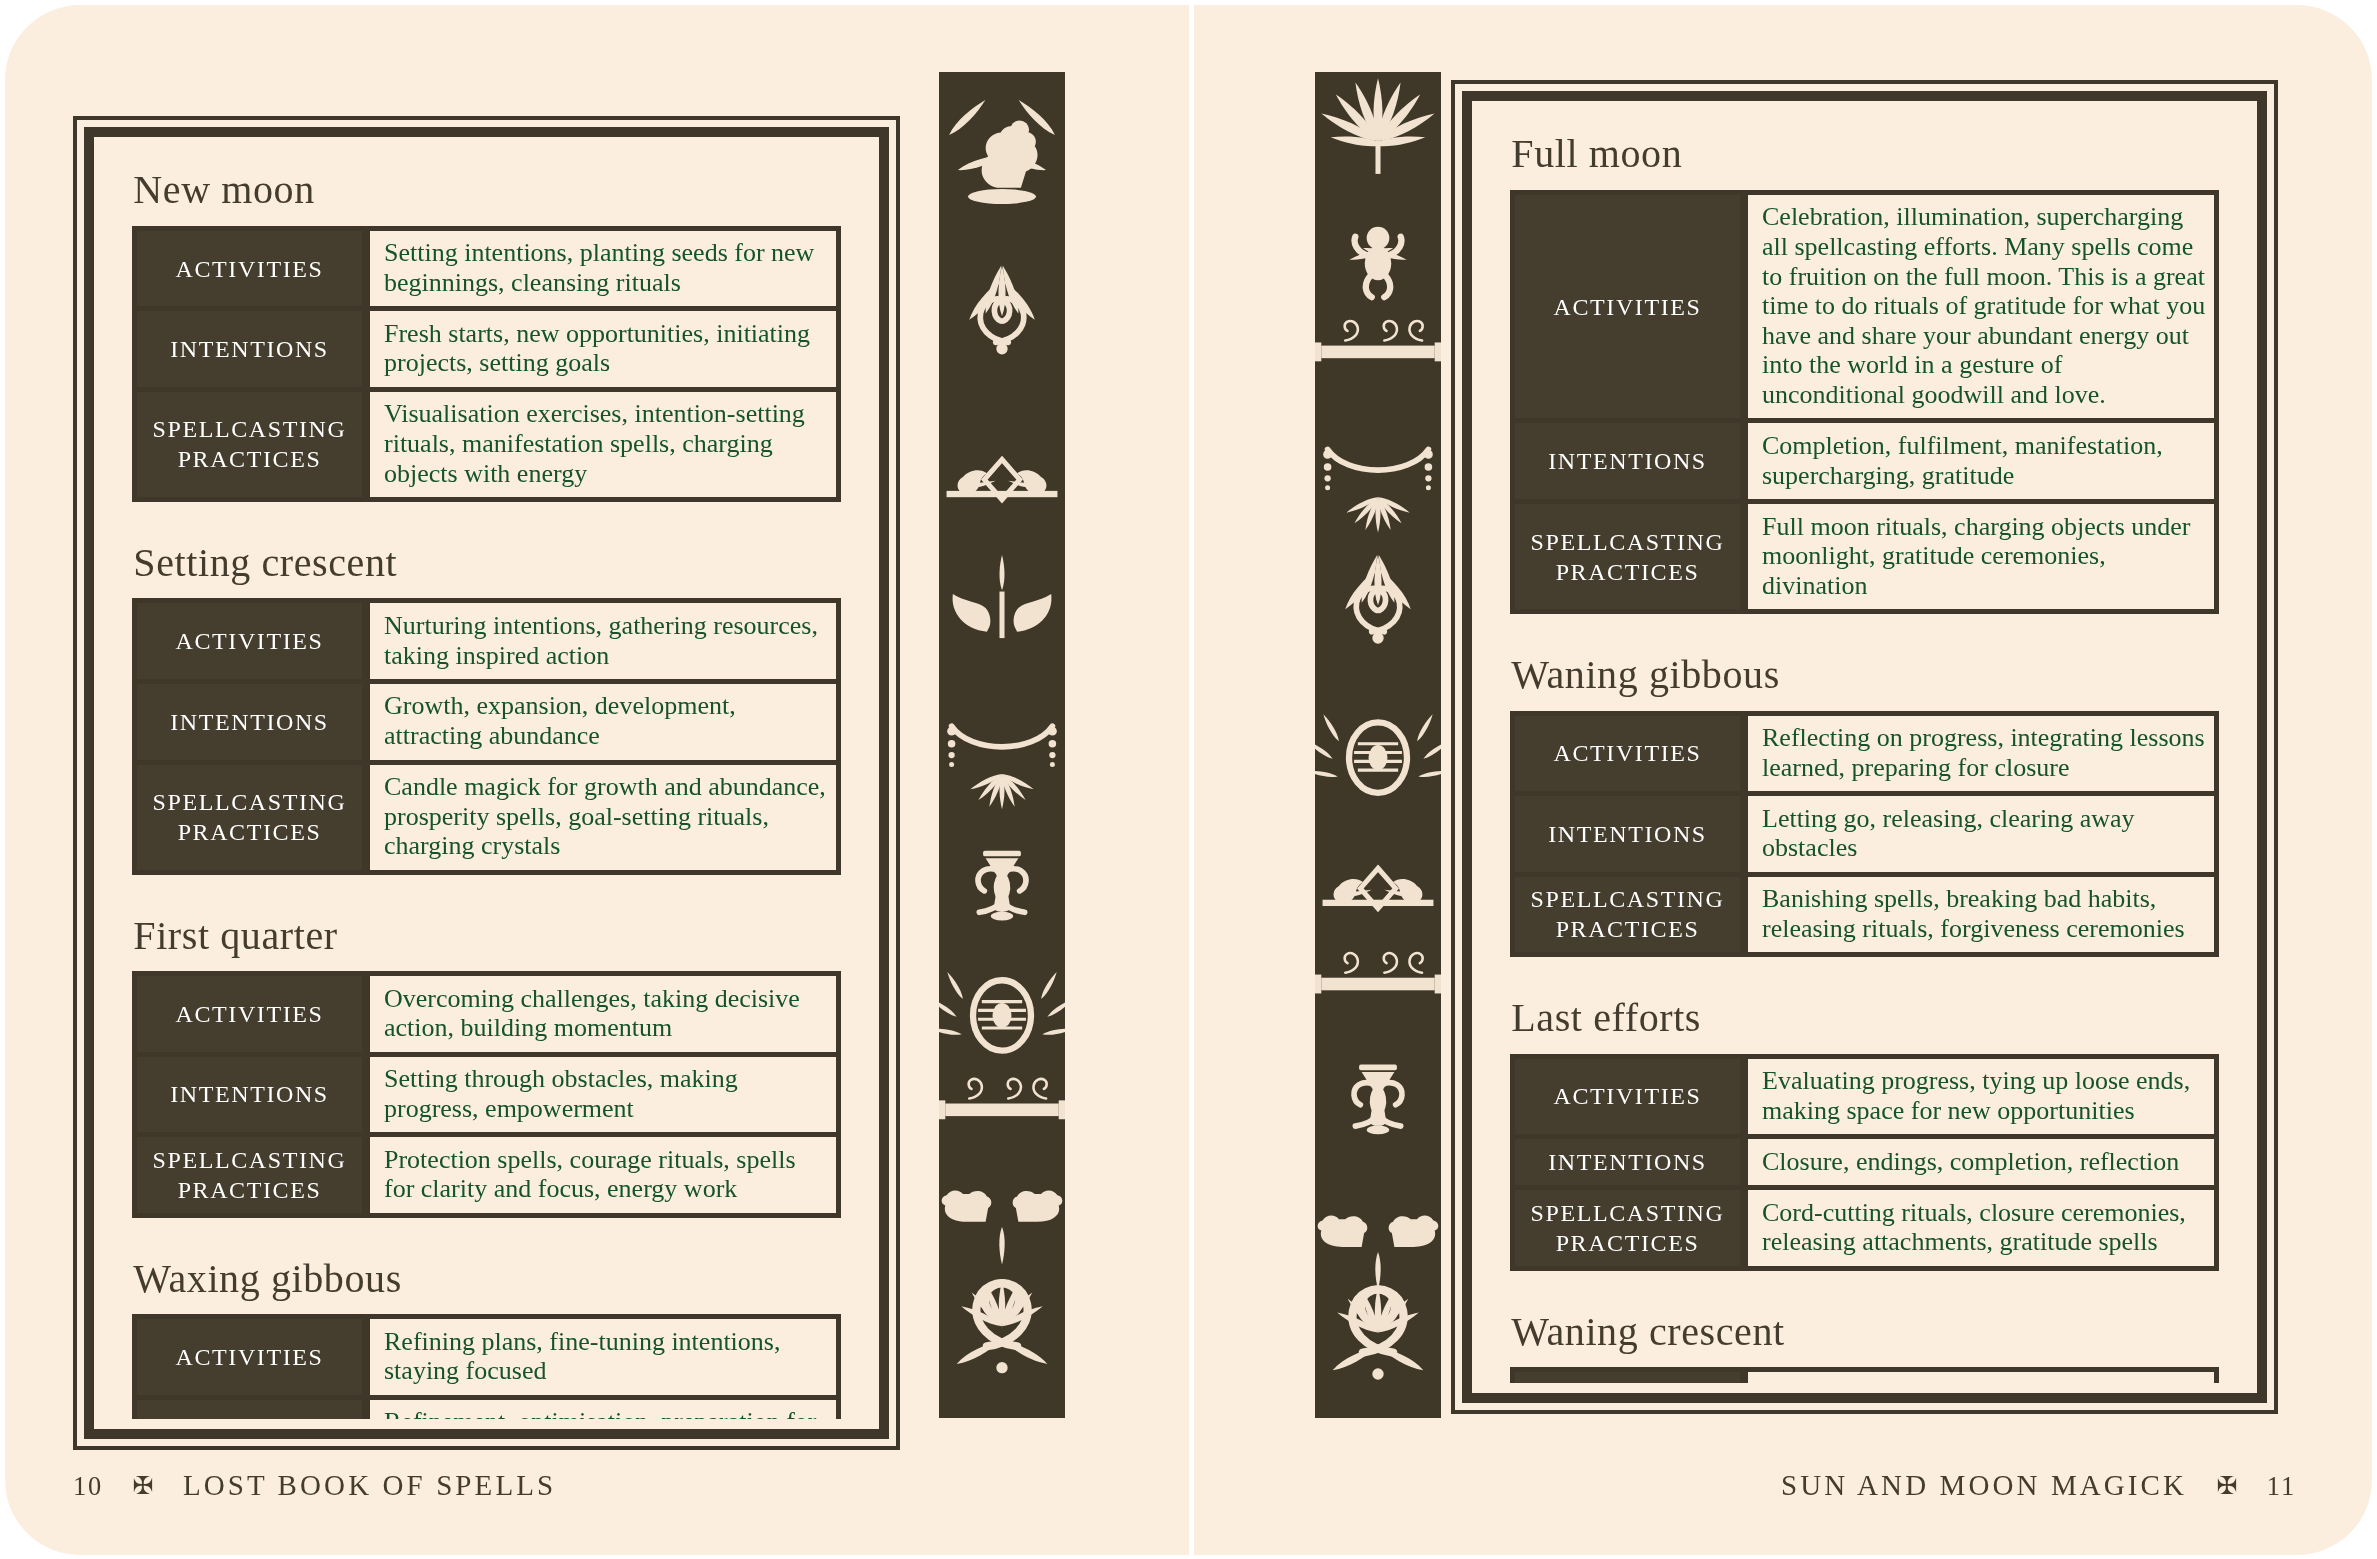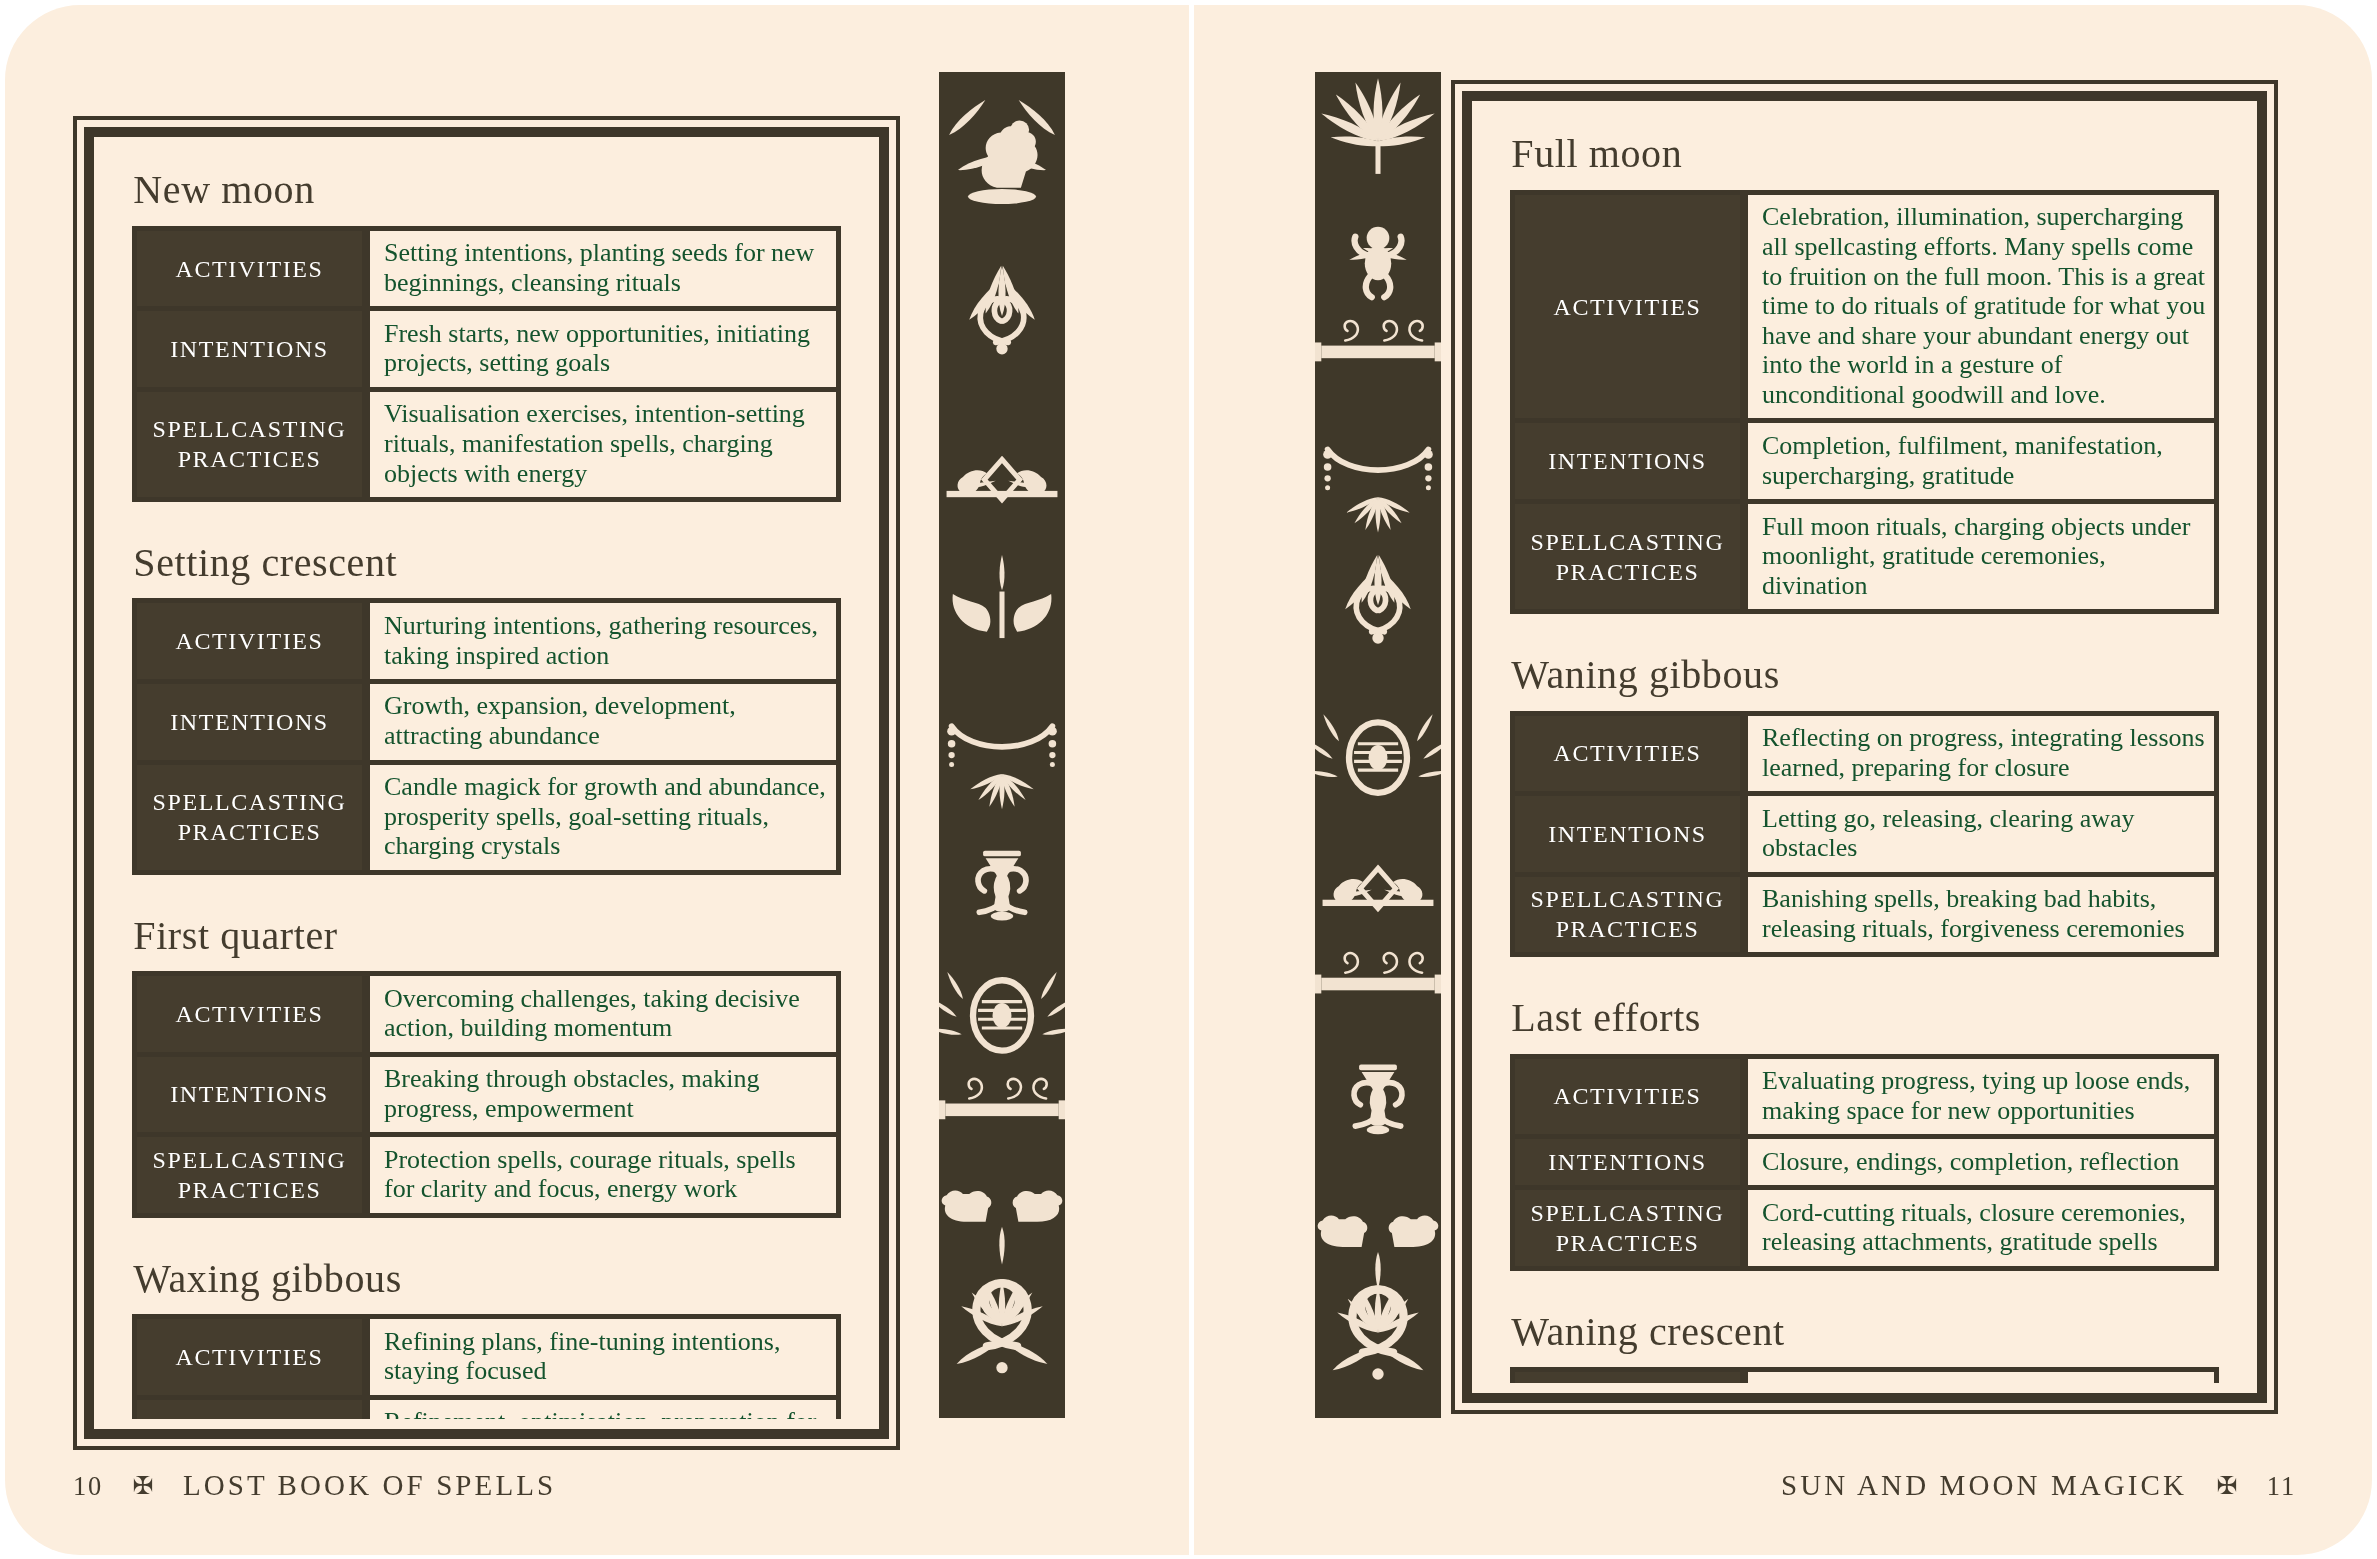--- a/index.html
+++ b/index.html
@@ -105,21 +105,21 @@
               <div class="cell label sep">SPELLCASTING PRACTICES</div>
               <div class="cell value sep">Candle magick for growth and abundance, prosperity spells, goal-setting rituals, charging crystals</div>
             </div>
           </section>
           <section class="phase">
             <h2 class="phase-title">First quarter</h2>
             <div class="phase-table">
               <div class="cell label">ACTIVITIES</div>
               <div class="cell value">Overcoming challenges, taking decisive action, building momentum</div>
               <div class="cell label sep">INTENTIONS</div>
-              <div class="cell value sep">Breaking through obstacles, making progress, empowerment</div>
+              <div class="cell value sep">Setting through obstacles, making progress, empowerment</div>
               <div class="cell label sep">SPELLCASTING PRACTICES</div>
               <div class="cell value sep">Protection spells, courage rituals, spells for clarity and focus, energy work</div>
             </div>
           </section>
           <section class="phase">
             <h2 class="phase-title">Waxing gibbous</h2>
             <div class="phase-table">
               <div class="cell label">ACTIVITIES</div>
               <div class="cell value">Refining plans, fine-tuning intentions, staying focused</div>
               <div class="cell label sep">INTENTIONS</div>

